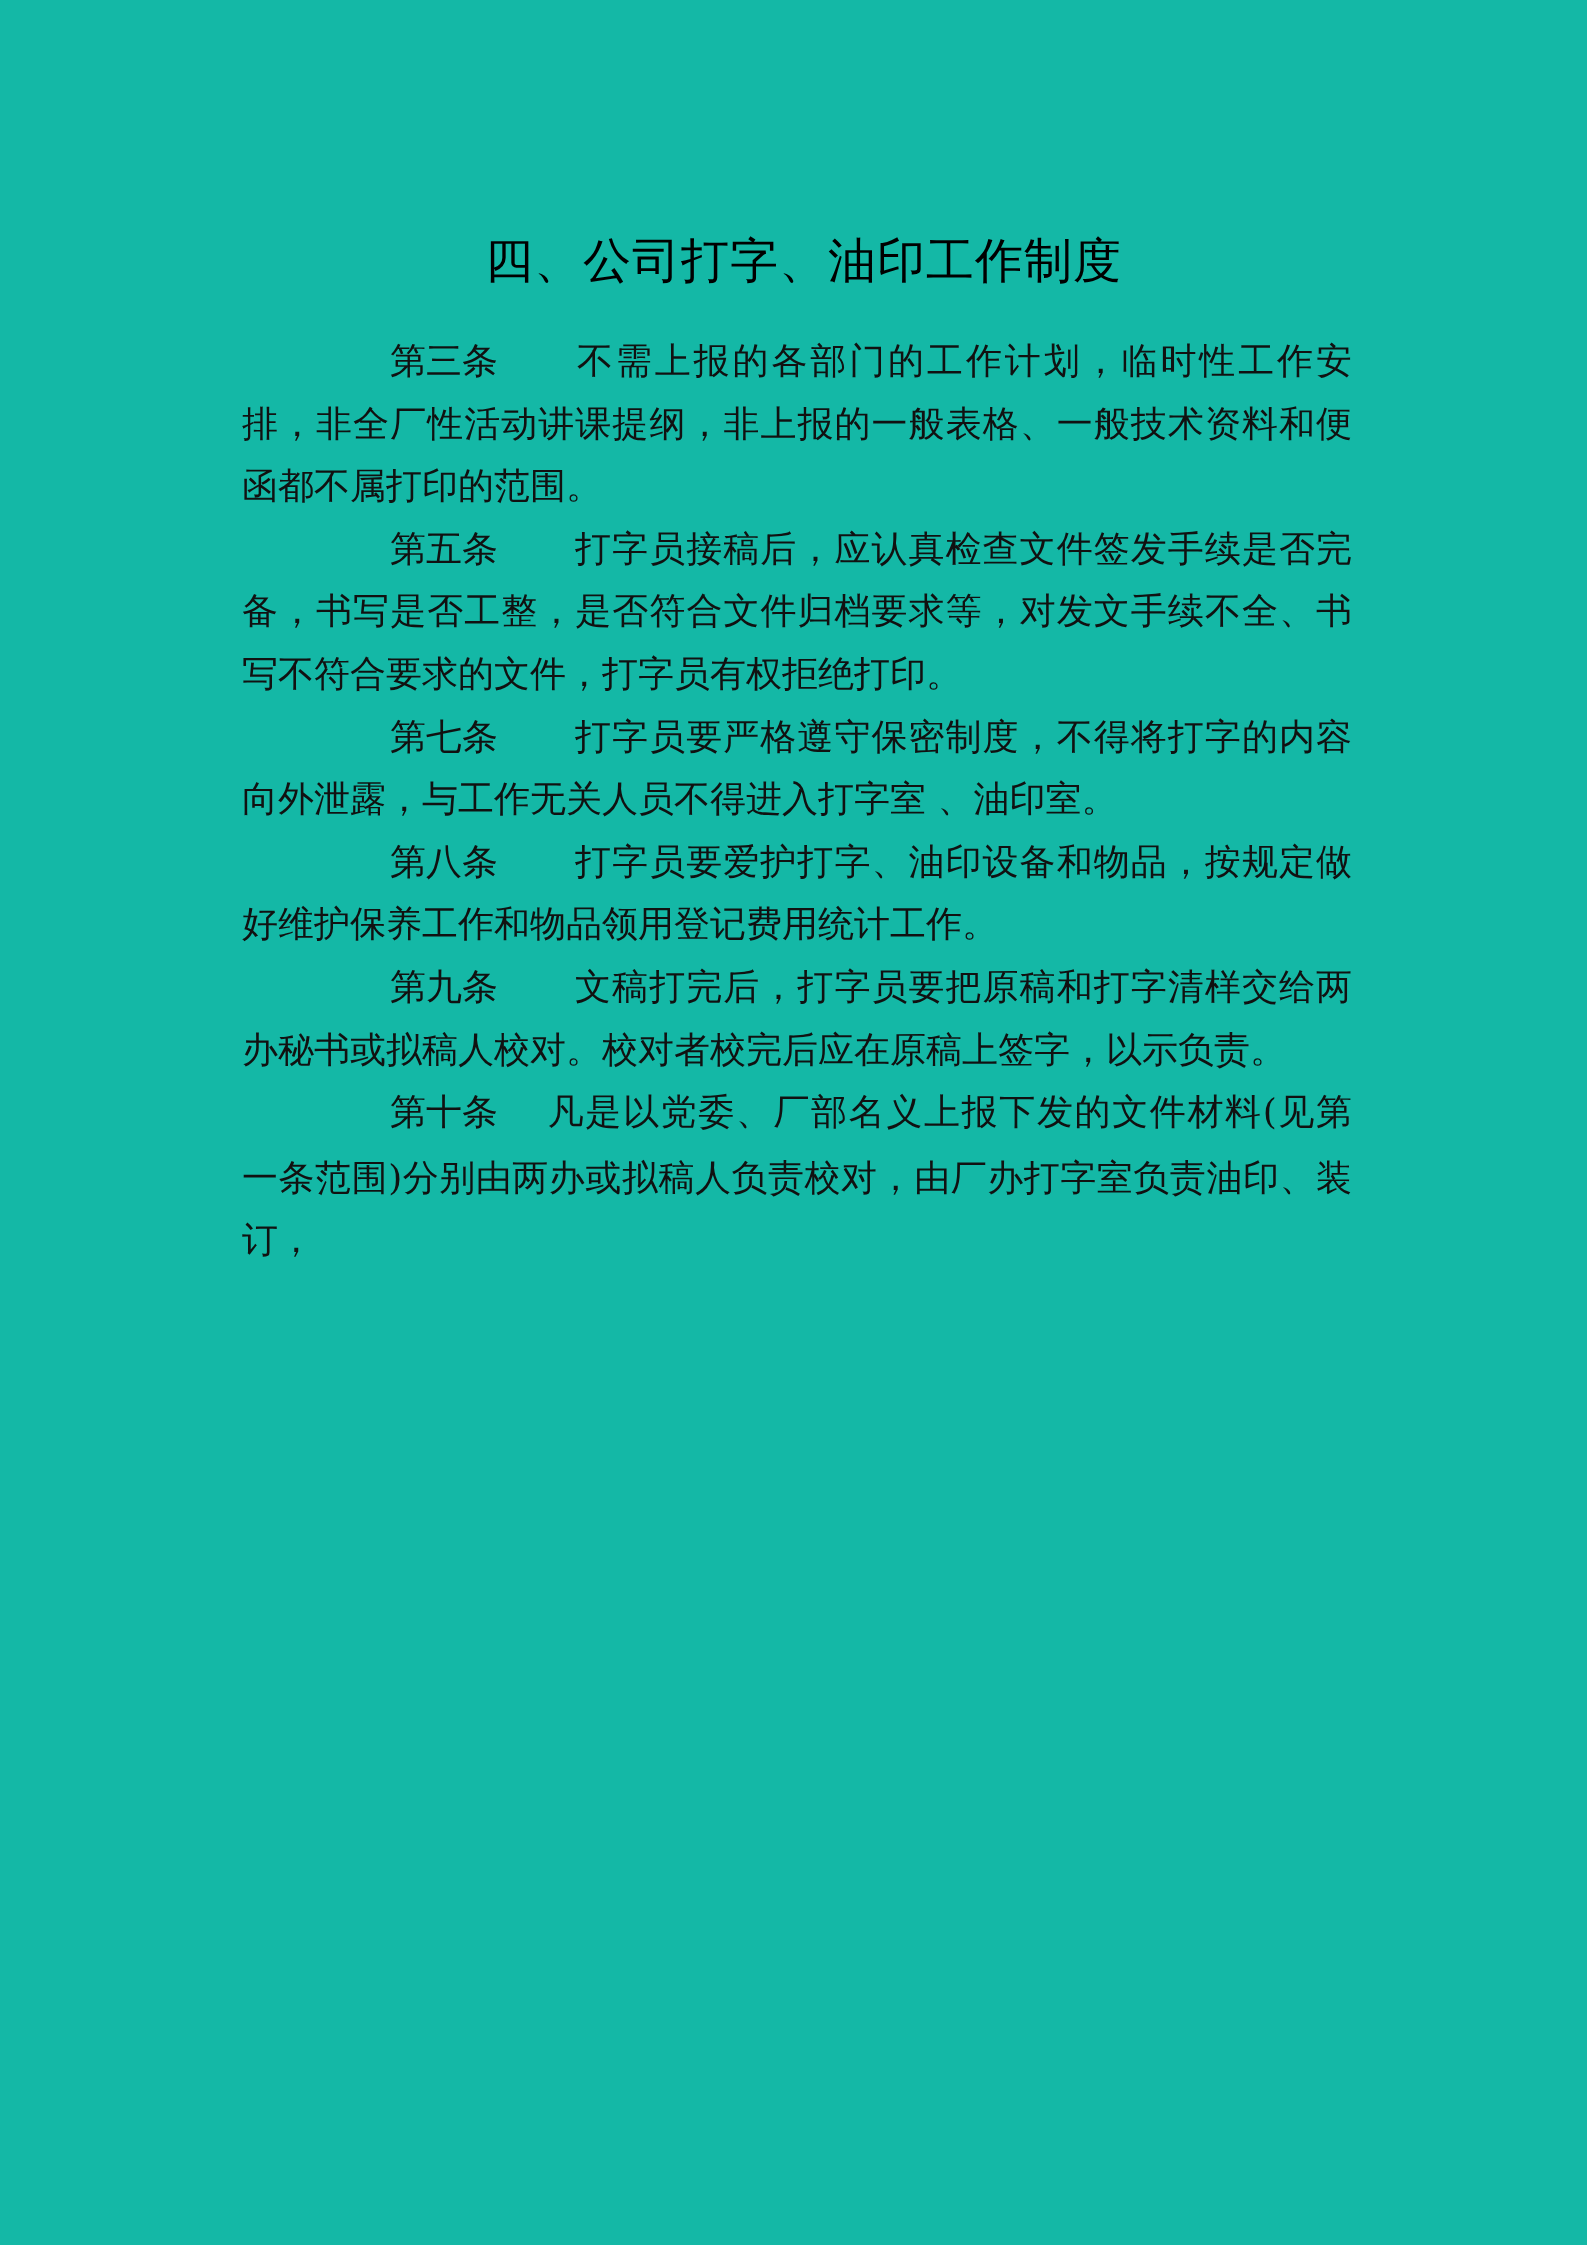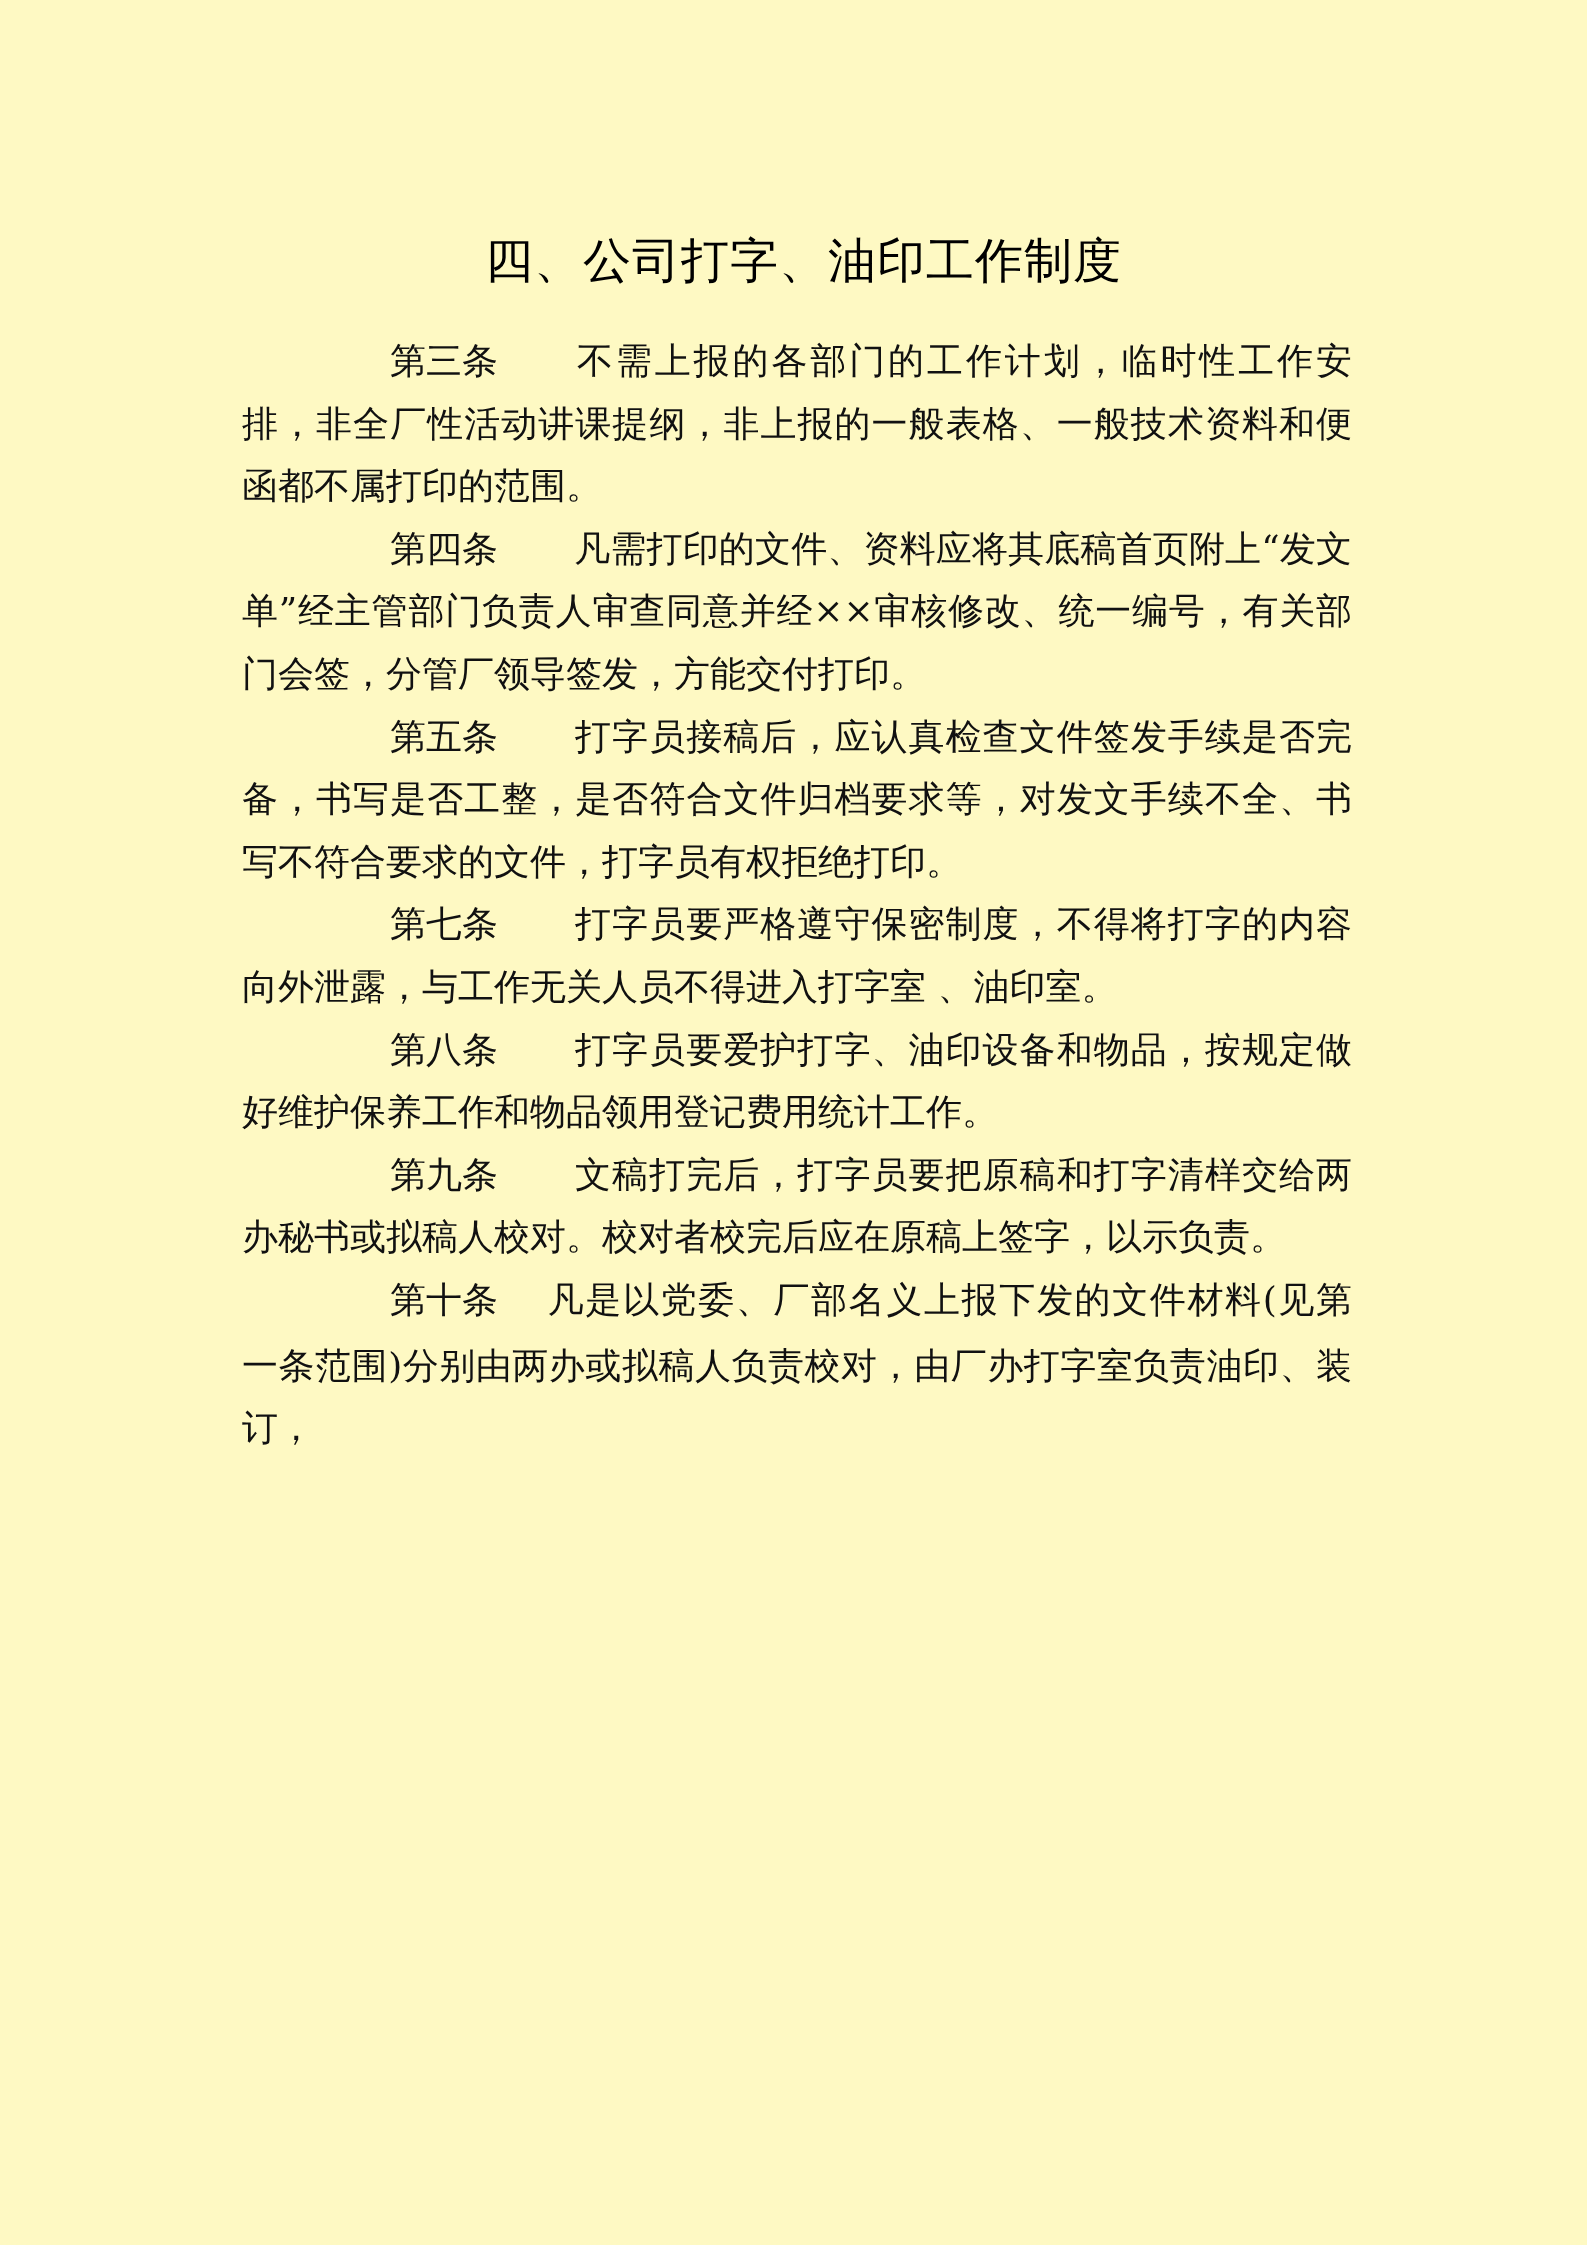--- a/index.html
+++ b/index.html
@@ -14,21 +14,21 @@
       overflow: hidden;
       font-family: "DejaVu Serif", "Liberation Serif", serif;
       color: #111111;
     }
     .page {
       position: absolute;
       left: 0;
       top: 0;
       width: 1587px;
       height: 2245px;
-      background: #fef9c3;
+      background: #14b8a6;
     }
     .title {
       position: absolute;
       top: 228px;
       left: 0;
       width: 1587px;
       text-align: center;
       font-family: "DejaVu Sans", "Liberation Sans", sans-serif;
       font-size: 48px;
       line-height: 64px;
@@ -65,23 +65,20 @@
 <body>
 
 <div class="page">
   <h1 class="title">四、公司打字、油印工作制度</h1>
 
   <div class="body">
     <p class="para">
       <span class="art-label">第三条</span><span>不需上报的各部门的工作计划，临时性工作安排，非全厂性活动讲课提纲，非上报的一般表格、一般技术资料和便函都不属打印的范围。</span>
     </p>
     <p class="para">
-      <span class="art-label">第四条</span><span>凡需打印的文件、资料应将其底稿首页附上“发文单”经主管部门负责人审查同意并经××审核修改、统一编号，有关部门会签，分管厂领导签发，方能交付打印。</span>
-    </p>
-    <p class="para">
       <span class="art-label">第五条</span><span>打字员接稿后，应认真检查文件签发手续是否完备，书写是否工整，是否符合文件归档要求等，对发文手续不全、书写不符合要求的文件，打字员有权拒绝打印。</span>
     </p>
     <p class="para">
       <span class="art-label">第七条</span><span>打字员要严格遵守保密制度，不得将打字的内容向外泄露，与工作无关人员不得进入打字室 、油印室。</span>
     </p>
     <p class="para">
       <span class="art-label">第八条</span><span>打字员要爱护打字、油印设备和物品，按规定做好维护保养工作和物品领用登记费用统计工作。</span>
     </p>
     <p class="para">
       <span class="art-label">第九条</span><span>文稿打完后，打字员要把原稿和打字清样交给两办秘书或拟稿人校对。校对者校完后应在原稿上签字，以示负责。</span>

